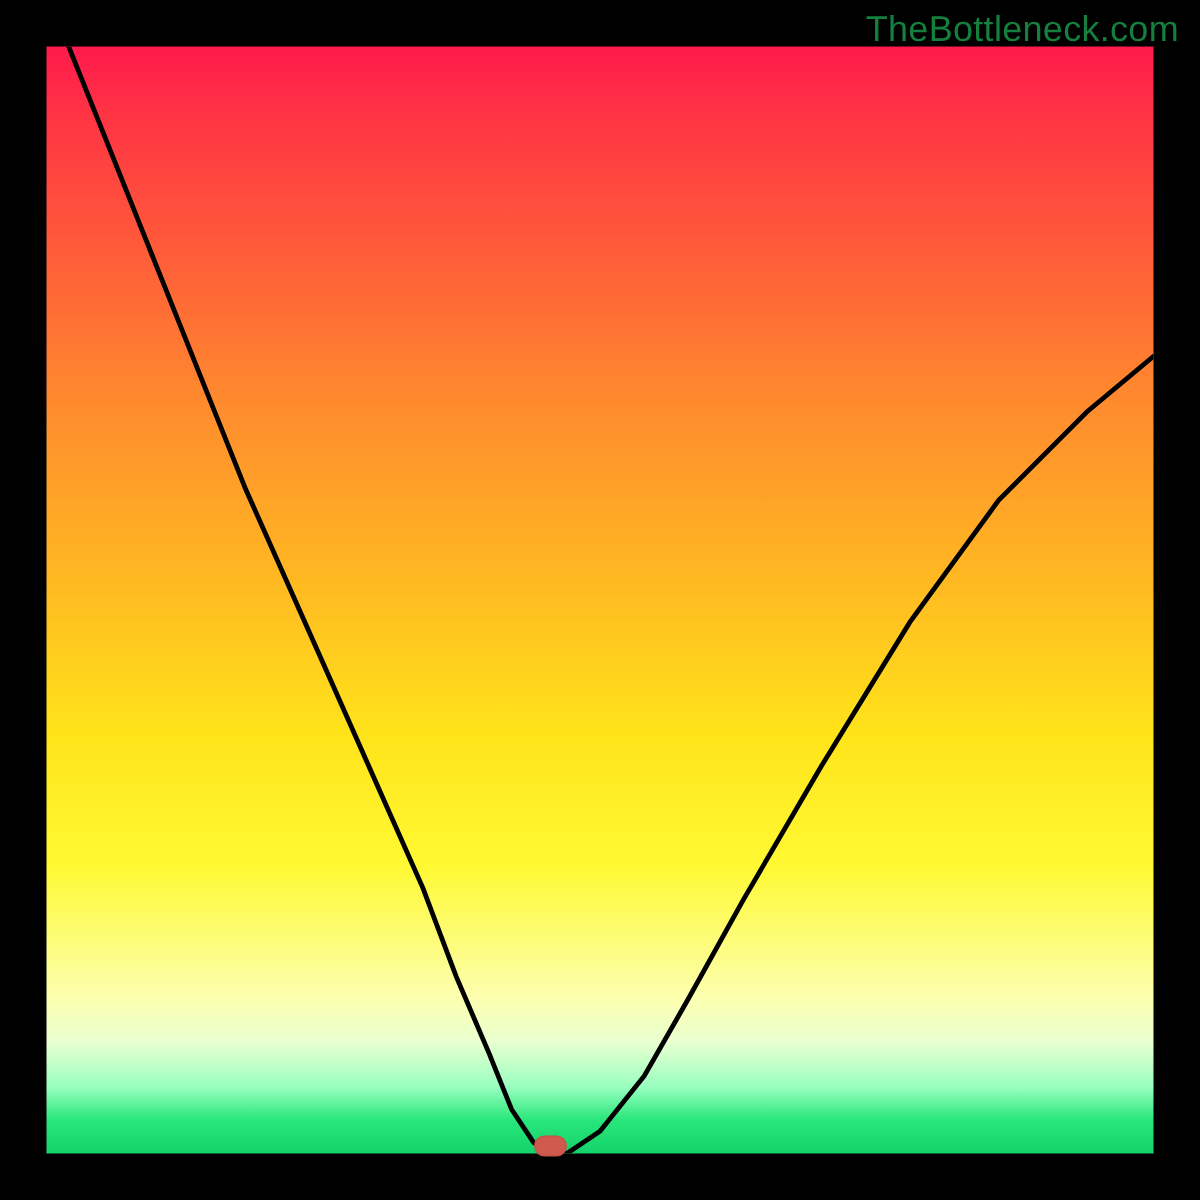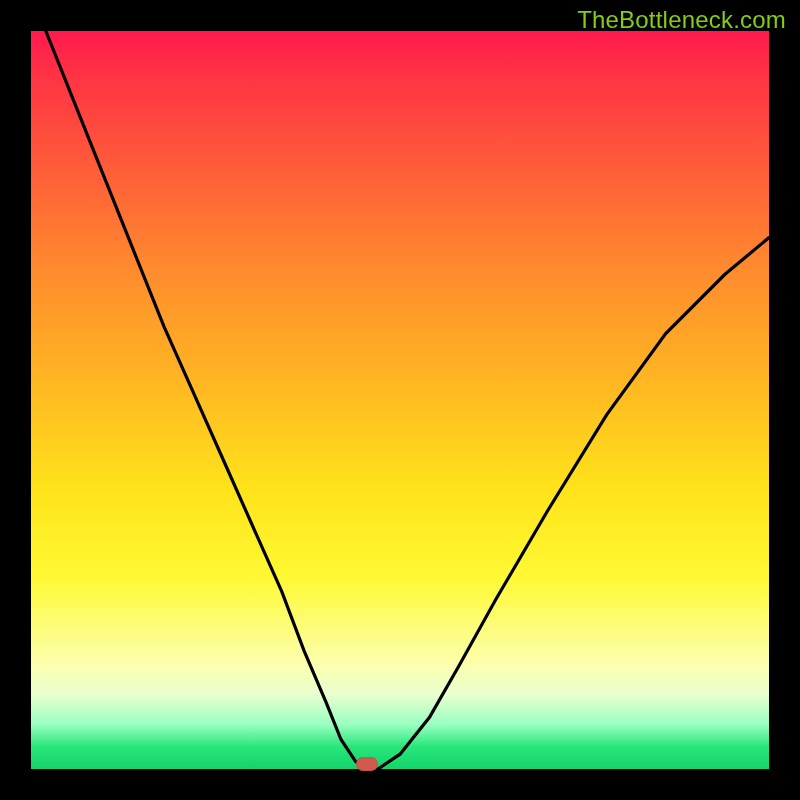--- a/index.html
+++ b/index.html
@@ -28,21 +28,21 @@
       #fcffb0 86%,
       #e8ffd0 90%,
       #98ffc0 94%,
       #28e67a 97%,
       #14d36a 100%);
   }
   .watermark {
     position: absolute;
     top: 6px;
     right: 14px;
-    color: #84cc16;
+    color: #15803d;
     font-size: 24px;
     font-weight: 500;
     letter-spacing: 0.2px;
     user-select: none;
   }
   svg.curve {
     position: absolute;
     left: 0;
     top: 0;
     width: 738px;

